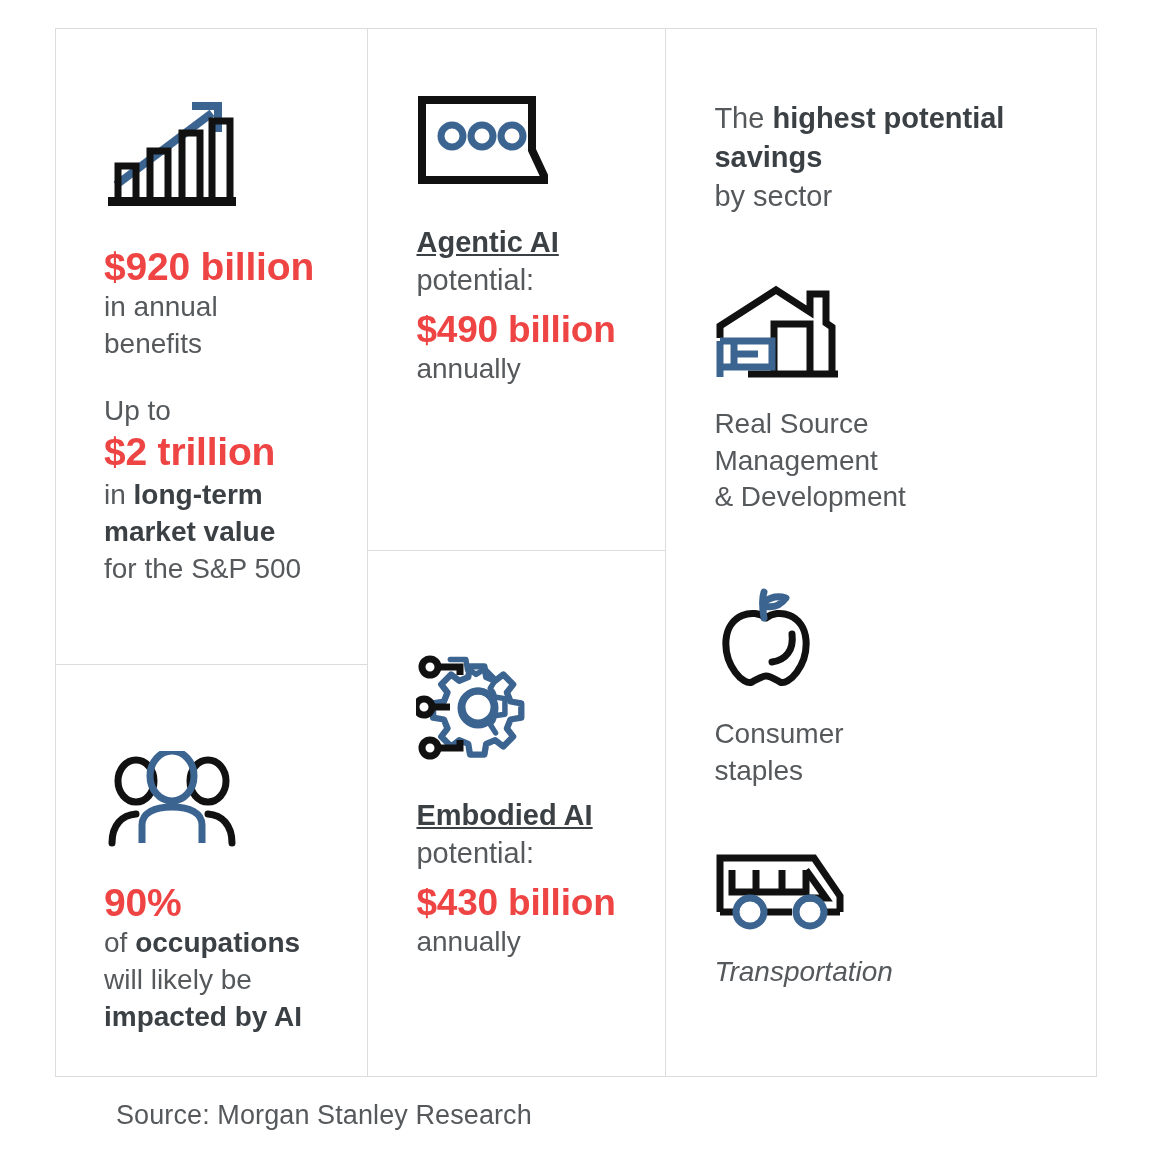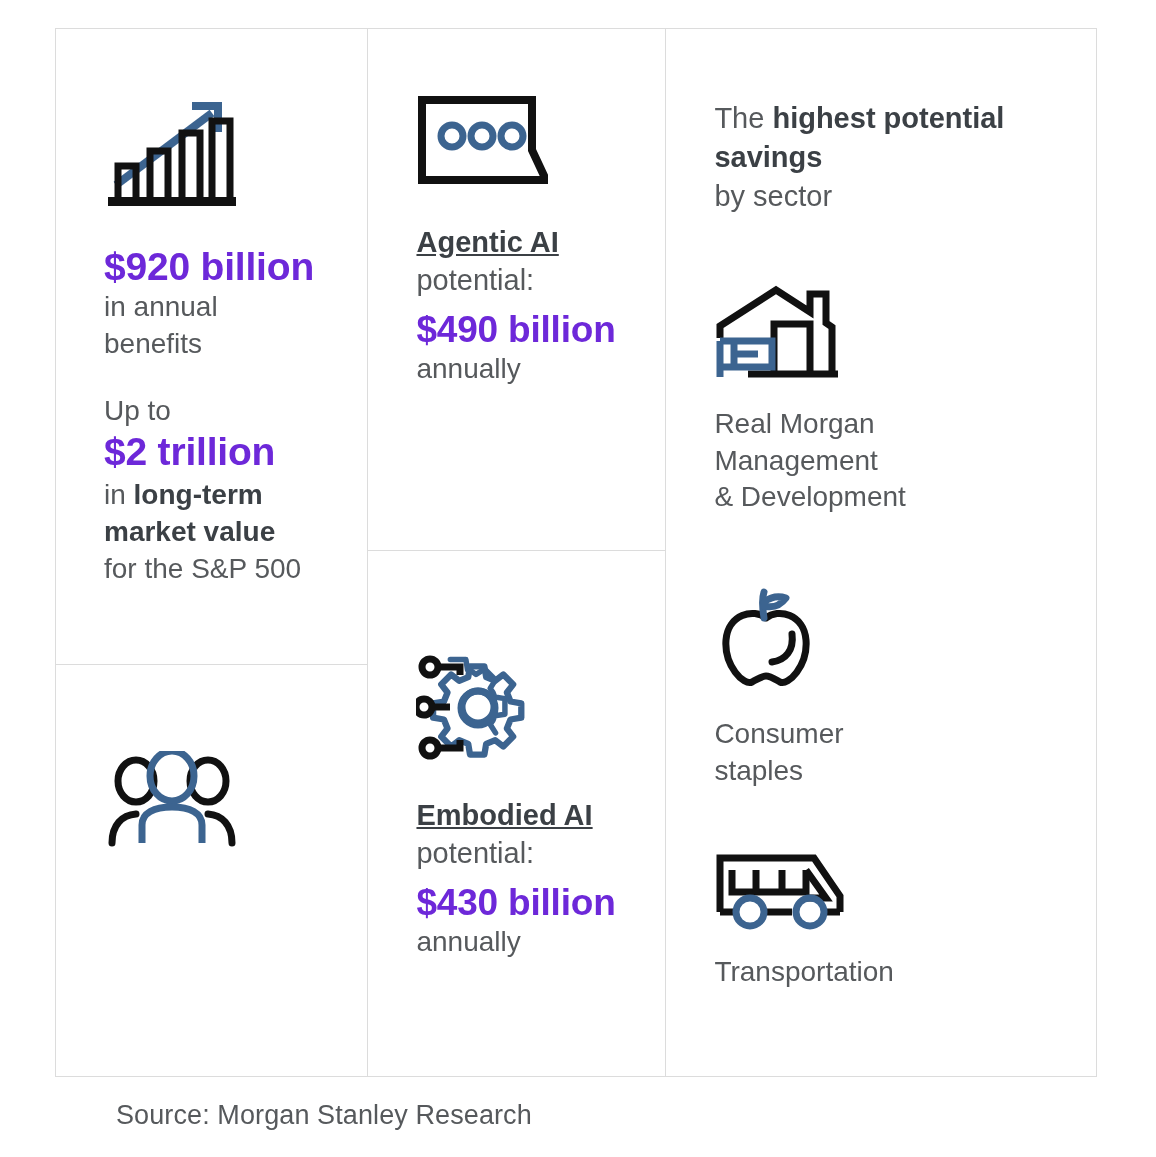--- a/index.html
+++ b/index.html
@@ -56,21 +56,21 @@
 
   
   .cell-agentic  { height: 522px; padding-top: 65px; }
   .cell-embodied { height: 525px; padding-top: 100px; }
 
   
   .cell-sectors { height: 1047px; padding-top: 70px; }
 
   
   .stat-blue {
-    color: #6d28d9;
+    color: #ef4444;
     font-weight: bold;
     line-height: 1.12;
     letter-spacing: -0.2px;
   }
   .s-48 { font-size: 39px; }
   .s-44 { font-size: 37px; }
 
   .body-txt {
     color: #56595c;
     font-size: 28px;
@@ -128,21 +128,21 @@
   .source {
     position: absolute;
     left: 104px;
     top: 1100px;
     color: #56595c;
     font-size: 27px;
     letter-spacing: 0.1px;
     margin-left: 12px;
   }
 
-  .nowrap { white-space: nowrap; }
+  .nowrap { white-space: nowrap; font-style: italic; }
 </style>
 </head>
 <body>
 
 <div class="infographic">
 
   <div class="grid">
 
     <div class="col col-left">
 
@@ -191,21 +191,27 @@
             <ellipse cx="104" cy="30" rx="18" ry="21" stroke="#111111" stroke-width="7" fill="none"></ellipse>
             <path d="M128 92 C128 74 118 64 104 63" stroke="#111111" stroke-width="7" fill="none" stroke-linecap="round"></path>
 
             <ellipse cx="68" cy="25" rx="22" ry="25" stroke="#3c6490" stroke-width="7" fill="none"></ellipse>
             <path d="M38 92 L38 74 C38 62 50 56 68 56 C86 56 98 62 98 74 L98 92" stroke="#3c6490" stroke-width="7" fill="none" stroke-linejoin="round"></path>
           </svg>
         </span>
 
         <div class="gap-md"></div>
 
-
+        <div class="stat-blue s-48">90%</div>
+
+        <div class="body-txt">
+          <span>of </span><b>occupations</b><br>
+          <span>will likely be</span><br>
+          <b>impacted by AI</b>
+        </div>
       </div>
     </div>
 
     <div class="col col-mid">
 
       <div class="cell cell-agentic cell-divider">
         <span class="icon-wrap">
           <svg width="132" height="96" viewBox="0 0 132 96" fill="none" aria-hidden="true">
             <path d="M6 6 L116 6 L116 56 L130 86 L94 86 L94 86 L6 86 Z" stroke="#111111" stroke-width="8" fill="none" stroke-linejoin="miter"></path>
             <circle cx="36" cy="42" r="11" stroke="#3c6490" stroke-width="7" fill="none"></circle>
@@ -289,21 +295,21 @@
 
               <g stroke="#3c6490" stroke-width="7" fill="none">
                 <path d="M6 59 L6 95"></path>
                 <path d="M6 59 L58 59 L58 85 L6 85"></path>
                 <path d="M20 72 L44 72"></path>
                 <path d="M20 59 L20 85"></path>
               </g>
             </svg>
           </span>
           <div class="sector-label">
-            <span>Real Morgan</span><br>
+            <span>Real Source</span><br>
             <span>Management</span><br>
             <span>&amp; Development</span>
           </div>
         </div>
 
         <div class="sp-2"></div>
 
         <div class="sector-item">
           <span class="icon-wrap sector-icon">
             <svg width="104" height="104" viewBox="0 0 104 104" fill="none" aria-hidden="true">

